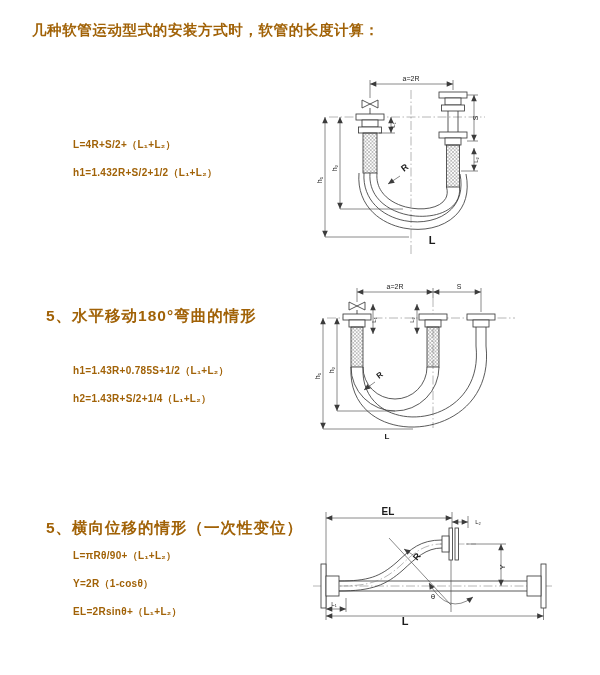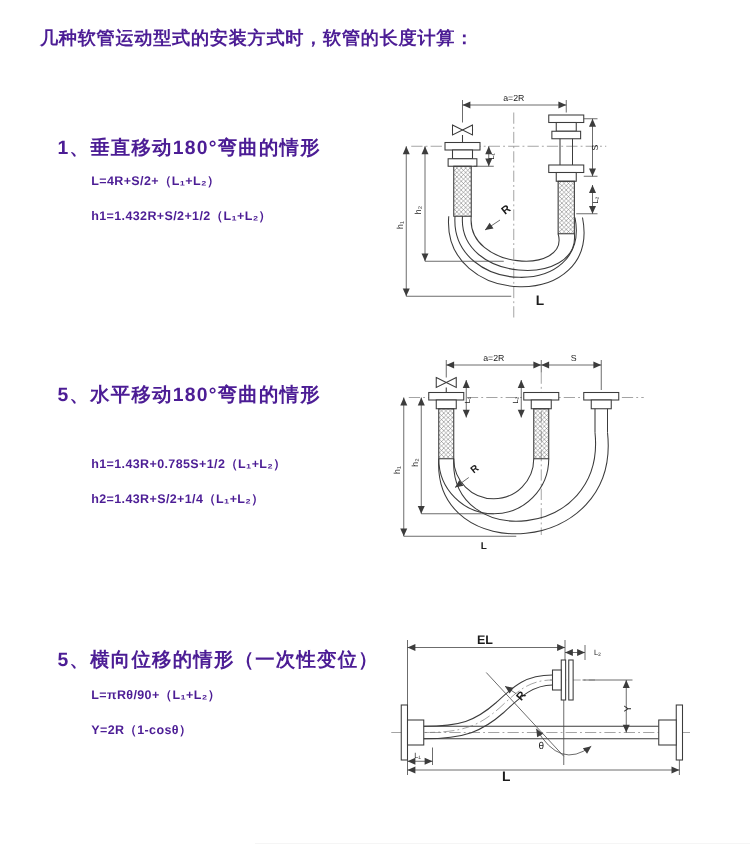--- a/index.html
+++ b/index.html
@@ -1,18 +1,18 @@
 <!DOCTYPE html>
 <html><head>
 <meta charset="utf-8">
 <style>
   html,body{margin:0;padding:0;background:#e8e8e8;}
   .page{
     position:relative;width:600px;height:675px;background:#ffffff;
-    font-family:"Liberation Sans","DejaVu Sans",sans-serif;color:#4c1d95;
+    font-family:"Liberation Sans","DejaVu Sans",sans-serif;color:#a16207;
     overflow:hidden;margin:0 auto;
   }
   .doc-title{position:absolute;left:32px;top:21px;font-size:14.5px;font-weight:700;letter-spacing:.6px;}
   .sec-h{position:absolute;font-size:15.5px;font-weight:700;letter-spacing:1px;white-space:nowrap;}
   .formula{position:absolute;font-size:10px;font-weight:700;letter-spacing:.3px;white-space:nowrap;}
   svg.diagram{position:absolute;}
   svg text{font-family:"Liberation Sans","DejaVu Sans",sans-serif;fill:#1c1c1c;}
   .ln{stroke:#3c3c3c;stroke-width:.85;fill:none;}
   .dim{stroke:#4a4a4a;stroke-width:.65;fill:none;}
   .cl{stroke:#7a7a7a;stroke-width:.55;fill:none;stroke-dasharray:9 2.5 1.5 2.5;}
@@ -21,21 +21,20 @@
   .t7{font-size:7px;} .t6{font-size:6px;} .t8{font-size:8px;} .t9{font-size:9px;}
   .bold{font-weight:700;}
 </style>
 </head>
 <body>
 
 <div class="page">
 
   <div class="doc-title">几种软管运动型式的安装方式时，软管的长度计算：</div>
 
-  <div class="sec-h" style="left:46px;top:108px">1、垂直移动180°弯曲的情形</div>
   <div class="formula" style="left:73px;top:138px">L=4R+S/2+（L₁+L₂）</div>
   <div class="formula" style="left:73px;top:166px">h1=1.432R+S/2+1/2（L₁+L₂）</div>
 
   <svg class="diagram" style="left:313px;top:68px" width="212" height="192" viewBox="0 0 212 192">
     <defs>
       <marker id="d1arr" viewBox="0 0 10 10" refX="9" refY="5" markerWidth="9" markerHeight="7" orient="auto-start-reverse" markerUnits="userSpaceOnUse">
         <path d="M0,1 L9,5 L0,9 z" fill="#3c3c3c"></path>
       </marker>
       <pattern id="d1hatch" width="3.5" height="3.5" patternUnits="userSpaceOnUse">
         <path d="M0 3.5 L3.5 0 M0 0 L3.5 3.5" stroke="#6a6a6a" stroke-width="0.4"></path>
@@ -197,20 +196,21 @@
       <path class="dim" d="M 62 104 L 51 112" marker-end="url(#d2arr)"></path>
       <text class="t8 bold" x="66" y="101" transform="rotate(-38 66 101)">R</text>
     </g>
 
     <text class="t8 bold" x="74" y="161" text-anchor="middle">L</text>
   </svg>
 
   <div class="sec-h" style="left:46px;top:518px">5、横向位移的情形（一次性变位）</div>
   <div class="formula" style="left:73px;top:549px">L=πRθ/90+（L₁+L₂）</div>
   <div class="formula" style="left:73px;top:577px">Y=2R（1-cosθ）</div>
+  <div class="formula" style="left:73px;top:605px">EL=2Rsinθ+（L₁+L₂）</div>
 
   <svg class="diagram" style="left:300px;top:498px" width="268" height="148" viewBox="0 0 268 148">
     <defs>
       <marker id="d3arr" viewBox="0 0 10 10" refX="9" refY="5" markerWidth="9" markerHeight="7" orient="auto-start-reverse" markerUnits="userSpaceOnUse">
         <path d="M0,1 L9,5 L0,9 z" fill="#3c3c3c"></path>
       </marker>
     </defs>
 
     <path class="cl" d="M 13 88 H 252"></path>
     <path class="cl" d="M 140 46 H 176"></path>

